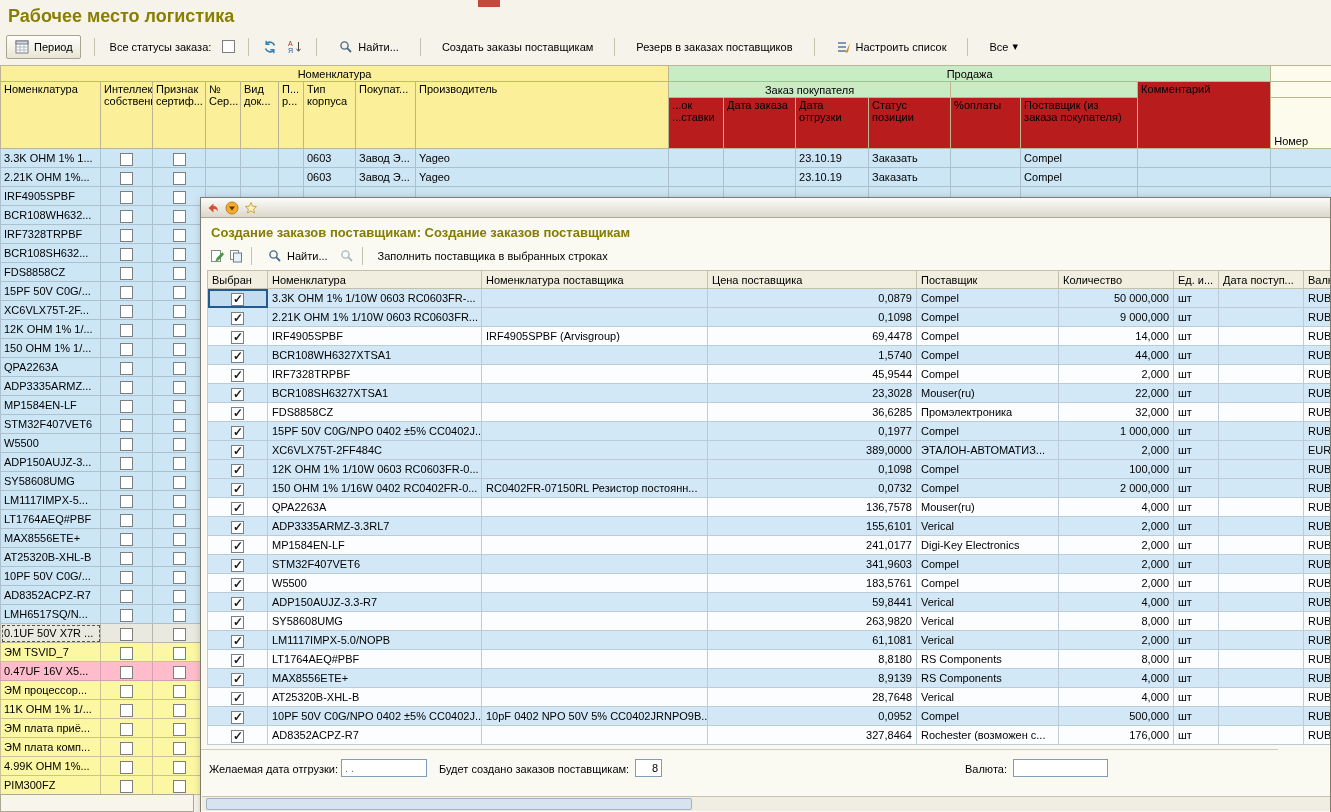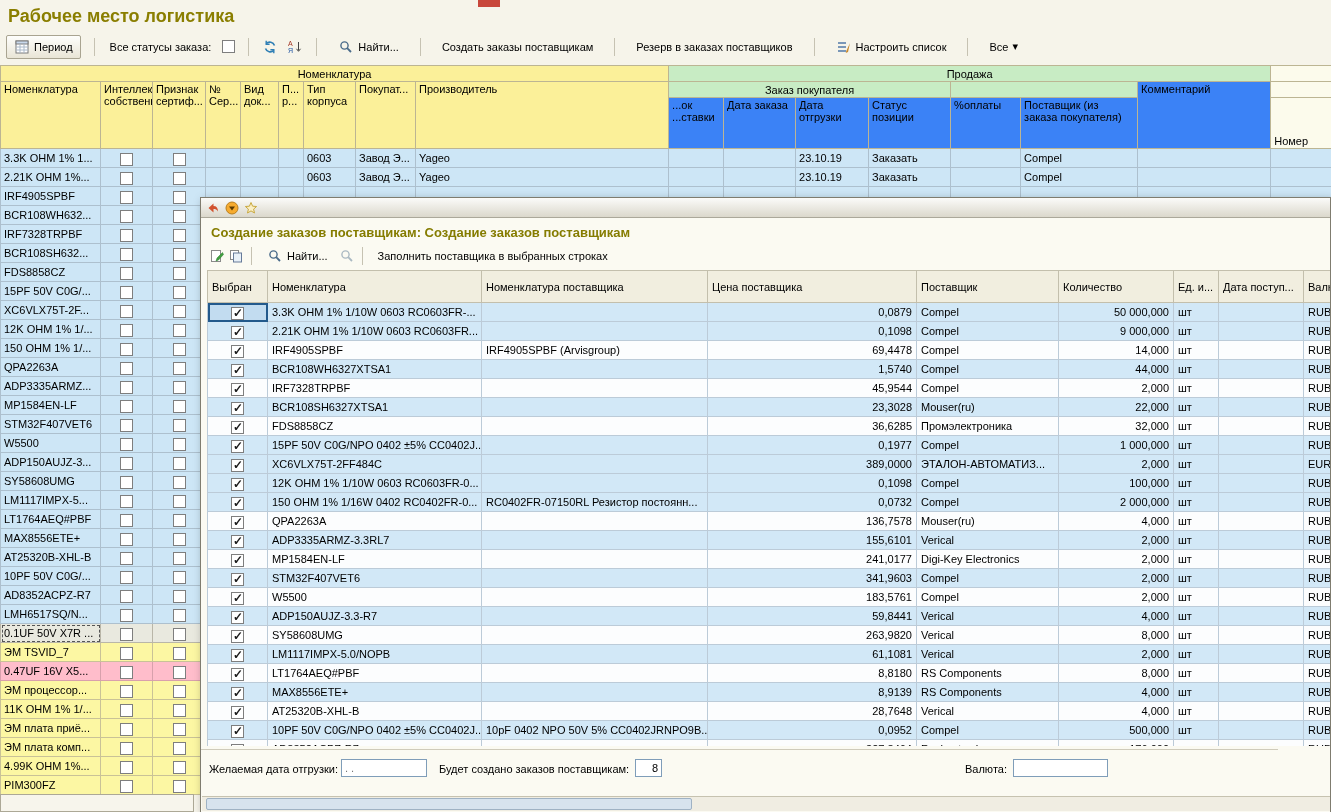--- a/index.html
+++ b/index.html
@@ -25,21 +25,21 @@
 
   
   .main-table{position:absolute;left:0;top:65px;width:1331px}
   .main-table th{border:1px solid #BCB593;padding:1px 3px;overflow:hidden;font-weight:normal;
     text-align:left;white-space:normal;line-height:12px;vertical-align:top}
   .main-table td{border:1px solid #ADC0CE;padding:0 3px;overflow:hidden;white-space:nowrap;height:19px;line-height:18px}
   .h16{height:16px}.h51{height:51px}
   th.group{text-align:center;vertical-align:middle;white-space:nowrap}
   .yh{background:#FBF099}
   .gh{background:#C8ECC4}
-  .gh2{background:#3b82f6;border-color:#A9CBA5}
+  .gh2{background:#b91c1c;border-color:#A9CBA5}
   .ph{background:#FCFBEC}
   .ph.bottom{vertical-align:bottom}
   tr.r-blue td{background:#CDE6F6}
   tr.r-yellow td{background:#FCF7A3;border-color:#C9C297}
   tr.r-pink td{background:#FFBDCB;border-color:#D8A0AC}
   tr.r-focus td{background:#E9E9DF;border-color:#B9B6A8}
   td.focus-cell{outline:1px dashed #555;outline-offset:-2px}
   td.cbcell{text-align:center}
 
   
@@ -49,21 +49,21 @@
   .dialog{position:absolute;left:200px;top:197px;width:1131px;height:616px;background:#FBFAF2;
     border:1px solid #7F7C6F;box-shadow:3px 3px 9px rgba(0,0,0,.35);z-index:5;overflow:hidden}
   .dlg-titlebar{height:20px;background:linear-gradient(#FBFBF9,#DBD8CC);border-bottom:1px solid #ABA89A;
     display:flex;align-items:center;gap:3px;padding:0 4px;overflow:hidden}
   .dlg-title{font-size:11px;color:#222;white-space:nowrap;overflow:hidden;margin-left:4px}
   .dlg-heading{padding:7px 10px 3px;font-size:13px;font-weight:bold;color:#857C00;white-space:nowrap}
   .dlg-toolbar{display:flex;align-items:center;gap:3px;padding:3px 8px;height:26px;white-space:nowrap}
 
   .dlg-tablewrap{margin:1px 0 0 6px;width:1124px;height:476px;overflow:hidden}
   .dlg-table{width:1156px}
-  .dlg-table th{background:#F1EEDF;border:1px solid #C3BFAC;height:32px;padding:1px 4px;font-weight:normal;
+  .dlg-table th{background:#F1EEDF;border:1px solid #C3BFAC;height:18px;padding:1px 4px;font-weight:normal;
     text-align:left;white-space:nowrap;overflow:hidden}
   .dlg-table td{border:1px solid #BCCBD8;height:19px;line-height:18px;padding:0 4px;white-space:nowrap;overflow:hidden}
   tr.sh-b td{background:#D2E8F7}
   tr.sh-w td{background:#FCFDFE}
   td.num{text-align:right}
   td.sel{outline:2px solid #235A8C;outline-offset:-2px;background:#C2DCF0 !important}
 
   .dlg-footer{position:absolute;left:0;width:1077px;top:551px;height:42px;border-top:1px solid #CFCBBB}
   .dlg-footer .flabel{position:absolute;top:13px;white-space:nowrap}
   .dlg-footer input{position:absolute;top:9px;height:18px;border:1px solid #7F9DB9;background:#fff;

